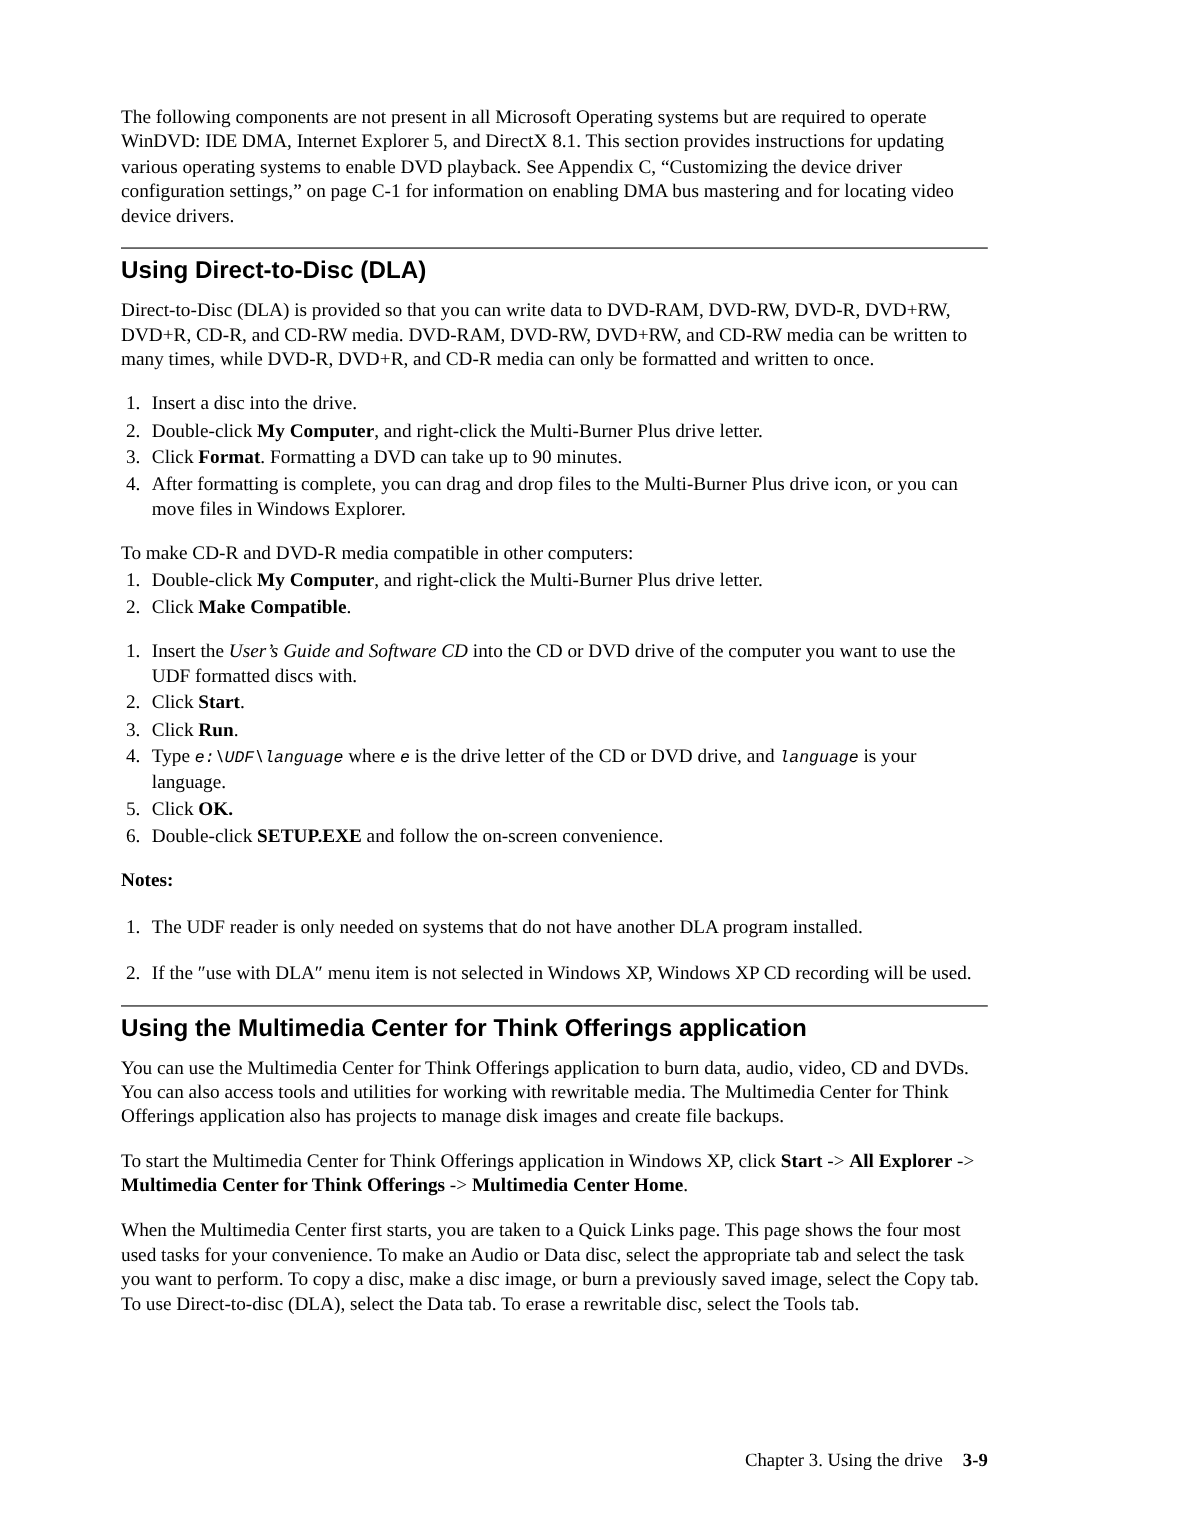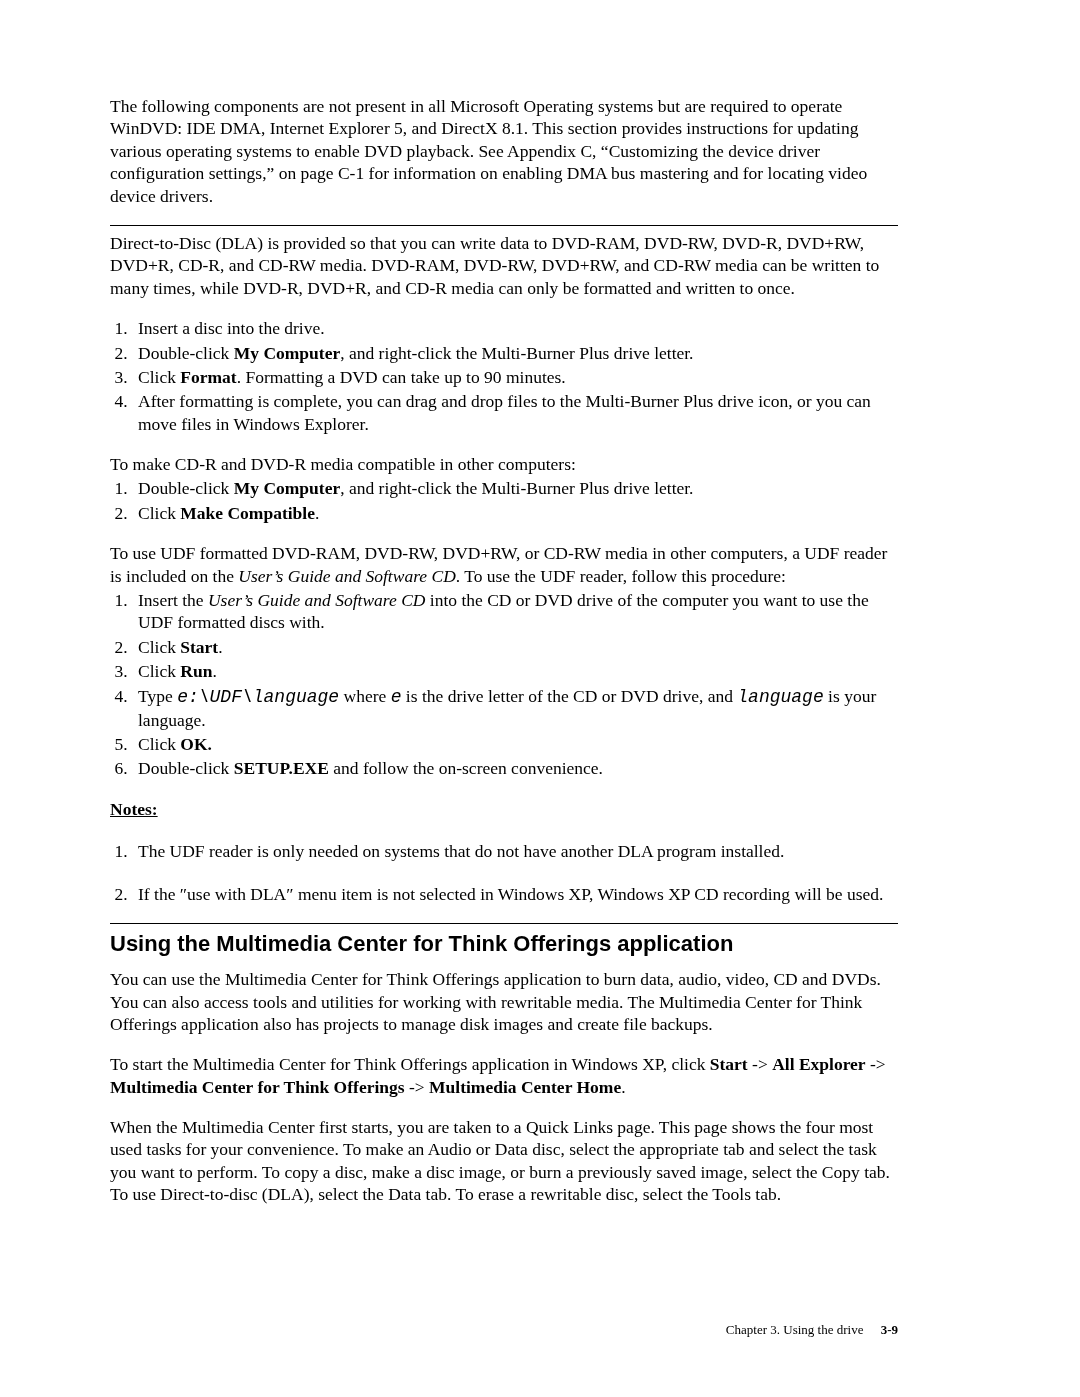--- a/index.html
+++ b/index.html
@@ -36,38 +36,39 @@
     margin: 0 0 18px 0;
     padding-left: 22px;
   }
   ol.numlist > li {
     margin: 0 0 2px 0;
     padding-left: 6px;
   }
   ol.numlist.spaced > li { margin-bottom: 6px; margin-top: 20px; }
   .bold { font-weight: 700; }
   .ital { font-style: italic; }
-  .mono { font-family: "Courier New", Courier, monospace; font-size: 18px; }
-  .notes-h { font-weight: 700; margin: 6px 0 6px 0; text-decoration: underline; }
+  .mono { font-family: "Courier New", Courier, monospace; font-size: 15px; }
+  .notes-h { font-weight: 700; margin: 6px 0 6px 0; }
   .footer {
     position: absolute;
     bottom: 58px;
     right: 110px;
-    font-size: 13px;
+    font-size: 17px;
   }
   .footer .pn { font-weight: 700; margin-left: 14px; }
 </style>
 </head>
 <body>
 
 <div class="page">
 
   <p class="para">The following components are not present in all Microsoft Operating systems but are required to operate WinDVD: IDE DMA, Internet Explorer 5, and DirectX 8.1. This section provides instructions for updating various operating systems to enable DVD playback. See Appendix C, “Customizing the device driver configuration settings,” on page C-1 for information on enabling DMA bus mastering and for locating video device drivers.</p>
 
   <hr class="rule">
+  <h2 class="section">Using Direct-to-Disc (DLA)</h2>
 
   <p class="para">Direct-to-Disc (DLA) is provided so that you can write data to DVD-RAM, DVD-RW, DVD-R, DVD+RW, DVD+R, CD-R, and CD-RW media. DVD-RAM, DVD-RW, DVD+RW, and CD-RW media can be written to many times, while DVD-R, DVD+R, and CD-R media can only be formatted and written to once.</p>
 
   <ol class="numlist">
     <li>Insert a disc into the drive.</li>
     <li>
       <span>Double-click </span><span class="bold">My Computer</span><span>, and right-click the Multi-Burner Plus drive letter.</span>
     </li>
     <li>
       <span>Click </span><span class="bold">Format</span><span>. Formatting a DVD can take up to 90 minutes.</span>
@@ -78,23 +79,20 @@
   <p class="para-tight">To make CD-R and DVD-R media compatible in other computers:</p>
   <ol class="numlist">
     <li>
       <span>Double-click </span><span class="bold">My Computer</span><span>, and right-click the Multi-Burner Plus drive letter.</span>
     </li>
     <li>
       <span>Click </span><span class="bold">Make Compatible</span><span>.</span>
     </li>
   </ol>
 
-  <p class="para-tight">
-    <span>To use UDF formatted DVD-RAM, DVD-RW, DVD+RW, or CD-RW media in other computers, a UDF reader is included on the </span><span class="ital">User’s Guide and Software CD</span><span>. To use the UDF reader, follow this procedure:</span>
-  </p>
   <ol class="numlist">
     <li>
       <span>Insert the </span><span class="ital">User’s Guide and Software CD</span><span> into the CD or DVD drive of the computer you want to use the UDF formatted discs with.</span>
     </li>
     <li>
       <span>Click </span><span class="bold">Start</span><span>.</span>
     </li>
     <li>
       <span>Click </span><span class="bold">Run</span><span>.</span>
     </li>

